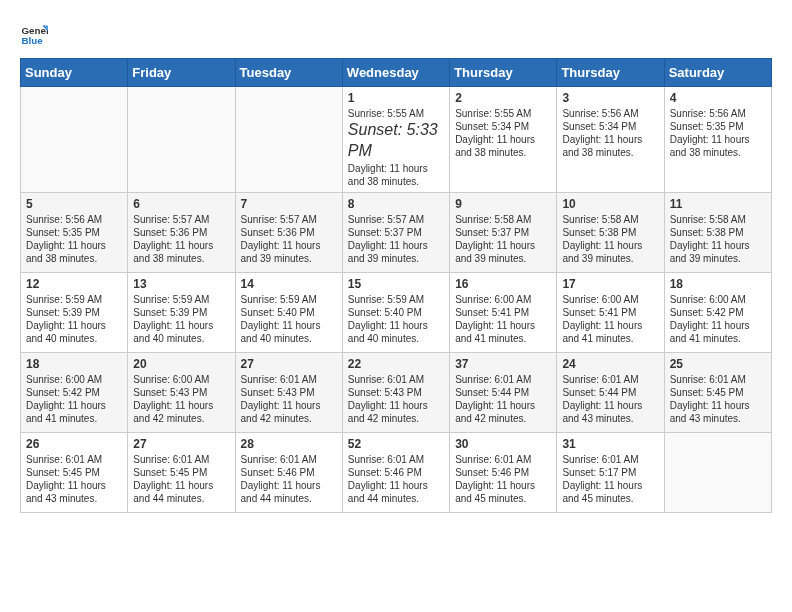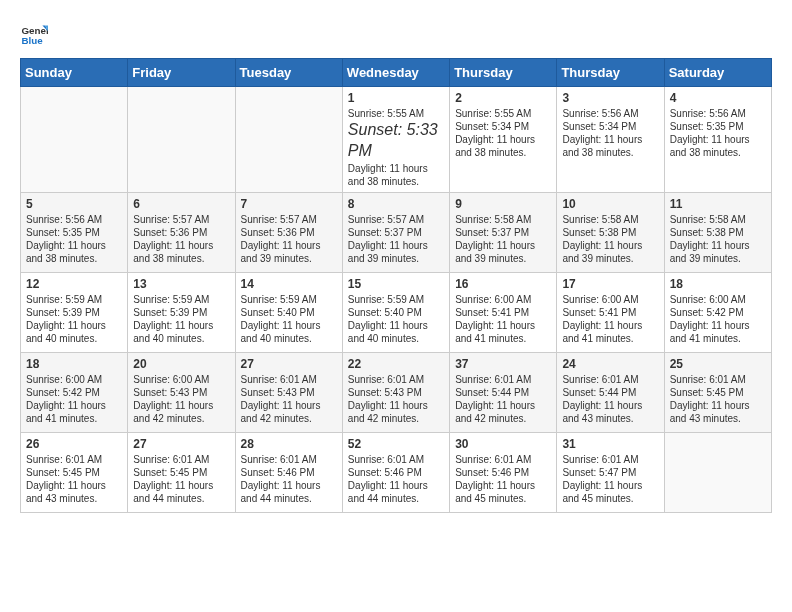--- a/index.html
+++ b/index.html
@@ -328,20 +328,20 @@
         <td>
           <span class="day-num">30</span>
           <div style="font-size: 10px; line-height: 1.3;">Sunrise: 6:01 AM</div>
           <div style="font-size: 10px; line-height: 1.3;">Sunset: 5:46 PM</div>
           <div style="font-size: 10px; line-height: 1.3;">Daylight: 11 hours</div>
           <div style="font-size: 10px; line-height: 1.3;">and 45 minutes.</div>
         </td>
         <td>
           <span class="day-num">31</span>
           <div style="font-size: 10px; line-height: 1.3;">Sunrise: 6:01 AM</div>
-          <div style="font-size: 10px; line-height: 1.3;">Sunset: 5:47 PM</div>
+          <div style="font-size: 10px; line-height: 1.3;">Sunset: 5:17 PM</div>
           <div style="font-size: 10px; line-height: 1.3;">Daylight: 11 hours</div>
           <div style="font-size: 10px; line-height: 1.3;">and 45 minutes.</div>
         </td>
         <td class="empty-cell"></td>
       </tr>
     </tbody>
 </table>
 
 </body></html>

